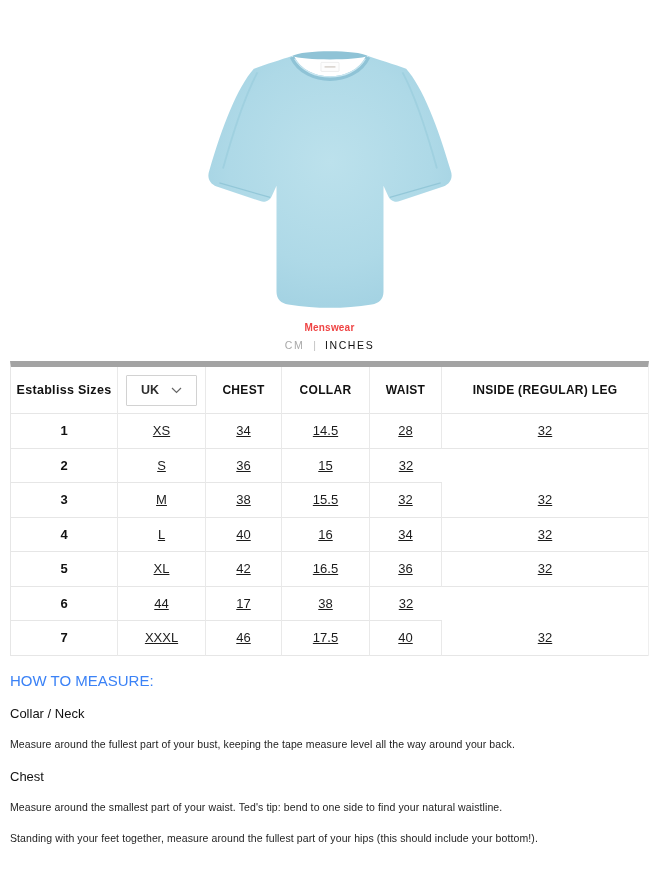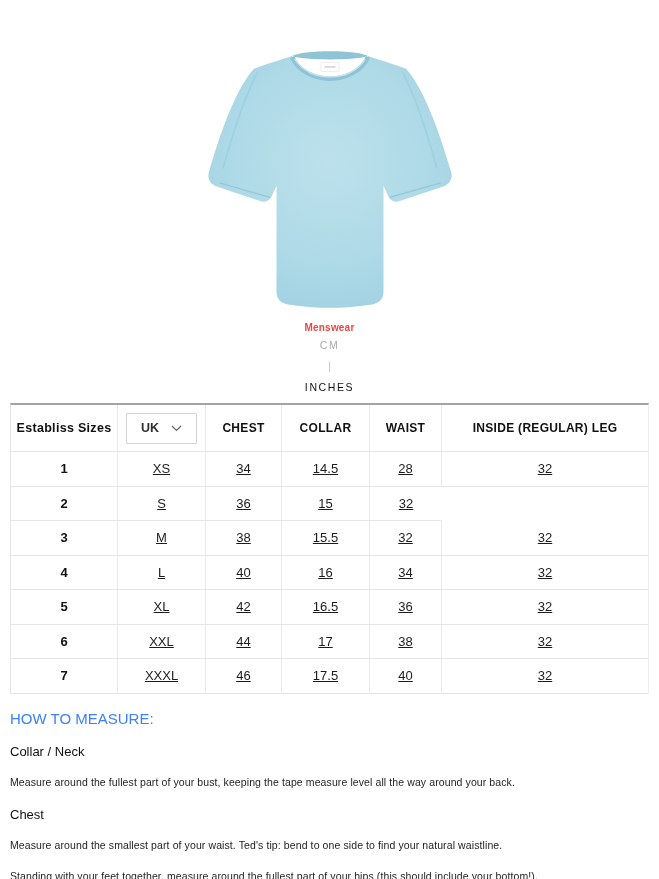--- a/index.html
+++ b/index.html
@@ -31,31 +31,30 @@
     letter-spacing: .2px;
   }
   .unit-toggle {
     display: flex;
     justify-content: center;
     align-items: center;
     gap: 9px;
     margin-top: 6px;
     font-size: 10.5px;
     letter-spacing: 1.6px;
-    flex-direction: column;
   }
   .unit-cm    { color: #a9a9a9; cursor: pointer; }
   .unit-pipe  { color: #c0c0c0; letter-spacing: 0; }
   .unit-inches{ color: #111; cursor: pointer; }
 
   
   .size-table {
     margin: 10px 10px 0 10px;
     width: 639px;
-    border-top: 2px solid #a3a3a3;
+    border-top: 6px solid #a3a3a3;
     border-left: 1px solid #e6e6e6;
     border-right: 1px solid #efefef;
   }
   .trow {
     display: grid;
     grid-template-columns: 107px 88px 76px 88px 72px 1fr;
   }
   .cell {
     border-right: 1px solid #e9e9e9;
     border-bottom: 1px solid #e6e6e6;
@@ -235,21 +234,20 @@
         <div class="cell num">5</div>
         <div class="cell val">XL</div>
         <div class="cell val">42</div>
         <div class="cell val">16.5</div>
         <div class="cell val">36</div>
         <div class="cell val">32</div>
       </div>
 
       <div class="trow body-row">
         <div class="cell num">6</div>
-        <div class="cell val">XXL</div>
         <div class="cell val">44</div>
         <div class="cell val">17</div>
         <div class="cell val">38</div>
         <div class="cell val">32</div>
       </div>
 
       <div class="trow body-row">
         <div class="cell num">7</div>
         <div class="cell val">XXXL</div>
         <div class="cell val">46</div>

